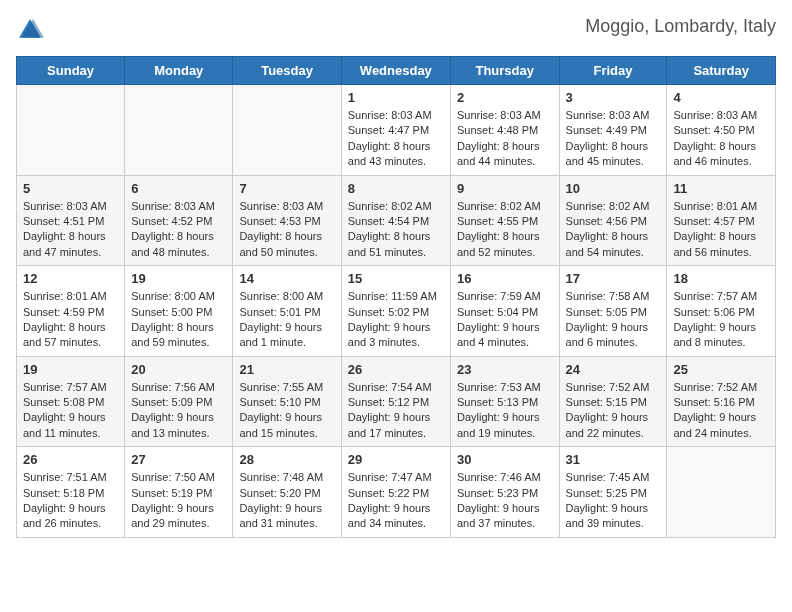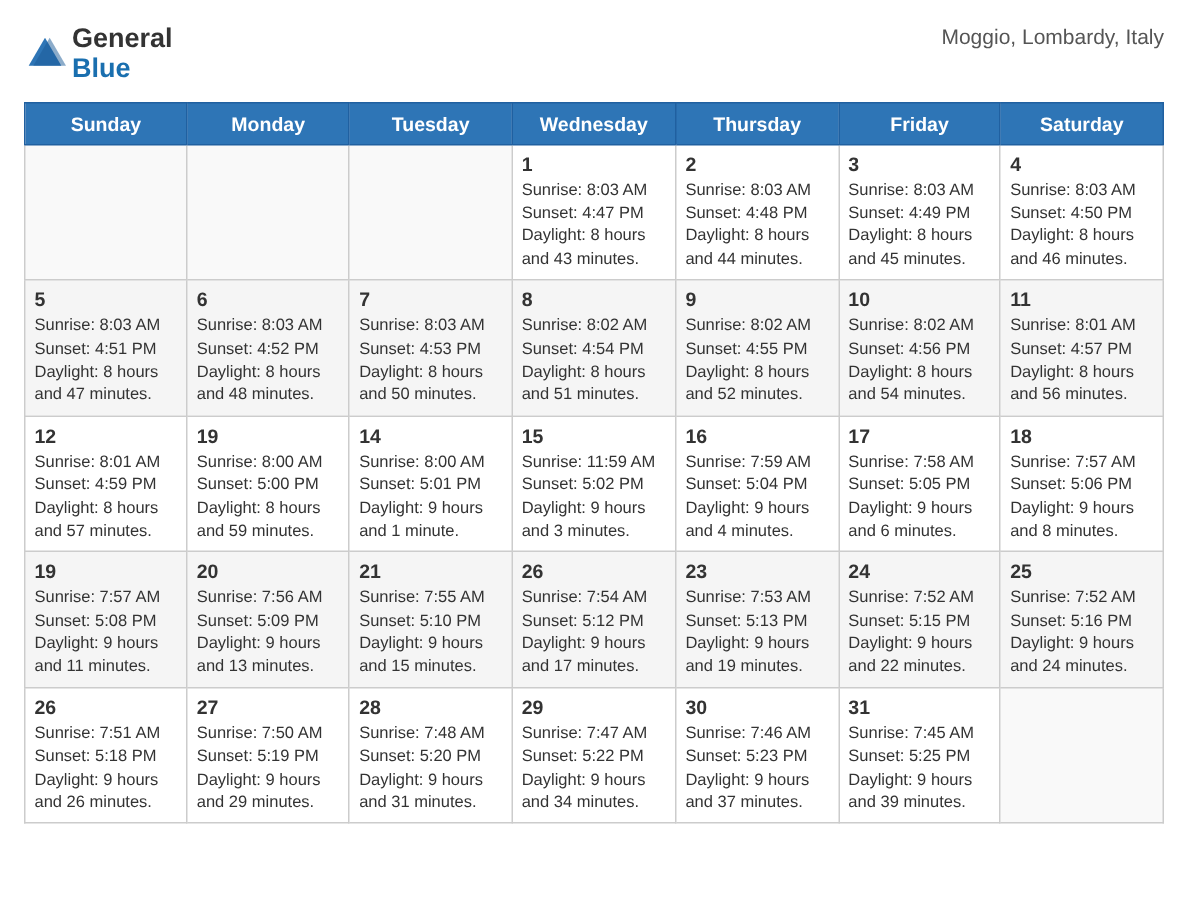--- a/index.html
+++ b/index.html
@@ -34,21 +34,21 @@
     }
     .title-block {
       text-align: right;
     }
     .month-title {
       font-size: 28px;
       font-weight: normal;
       color: #222;
     }
     .location {
-      font-size: 14px;
+      font-size: 18px;
       color: #555;
     }
     .calendar {
       width: 100%;
       border-collapse: collapse;
       border: 1px solid #ccc;
     }
     .calendar th {
       background-color: #2e75b6;
       color: #fff;
@@ -87,24 +87,20 @@
   </style>
 </head>
 <body>
 
 <div class="header">
   <div class="logo">
     <svg class="logo-icon" viewBox="0 0 36 36">
       <polygon points="18,4 32,28 4,28" fill="#2e75b6"></polygon>
       <polygon points="22,4 36,28 8,28" fill="#1a5a96" opacity="0.5"></polygon>
     </svg>
-    <div class="logo-text">
-      <span class="general">General</span><br>
-      <span class="blue">Blue</span>
-    </div>
   </div>
   <div class="title-block">
     <div class="location">Moggio, Lombardy, Italy</div>
   </div>
 </div>
 
 <table class="calendar">
   <thead>
     <tr>
     <th>Sunday</th>

